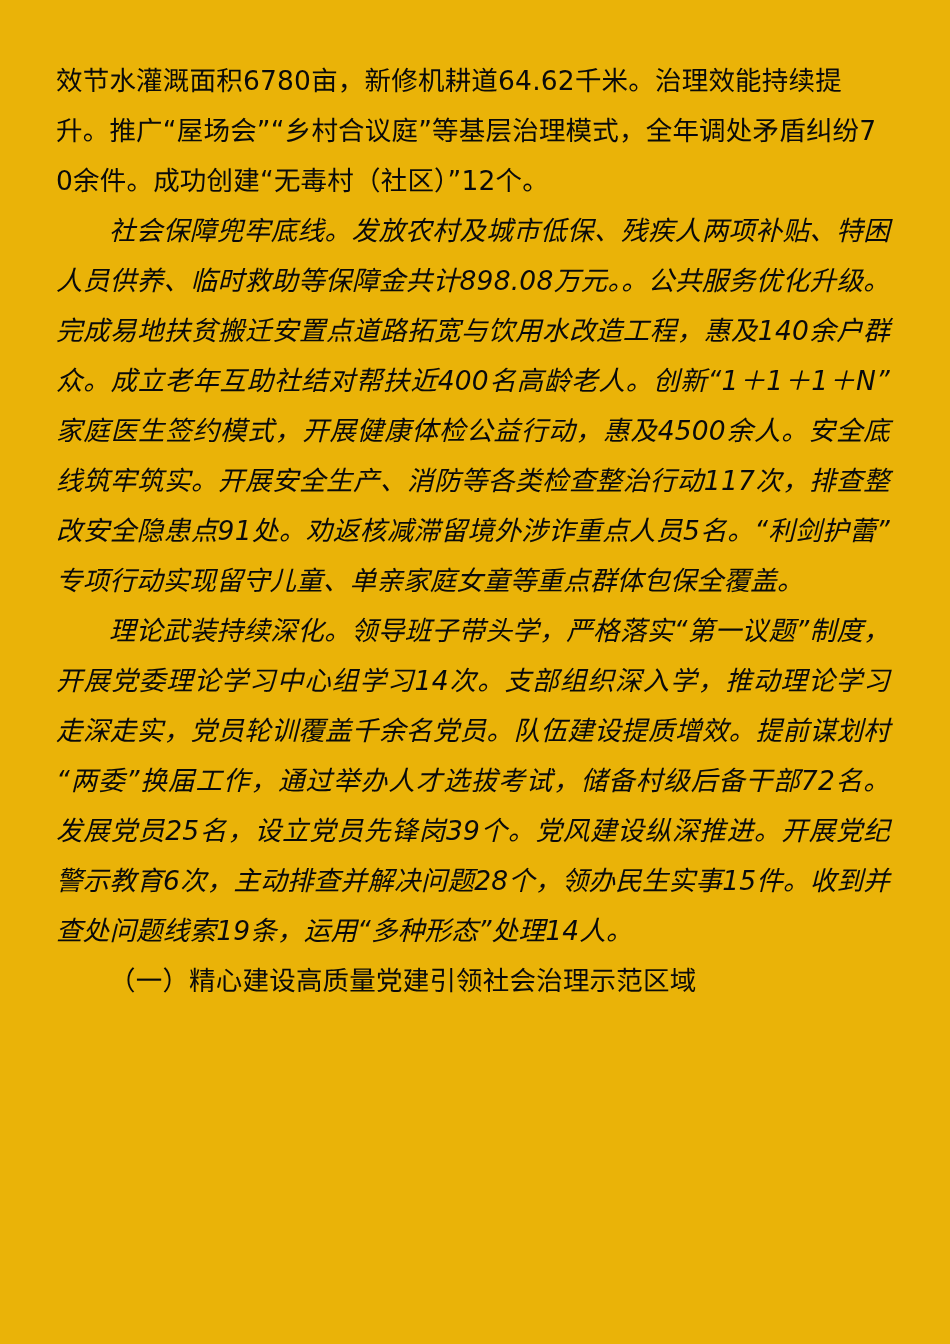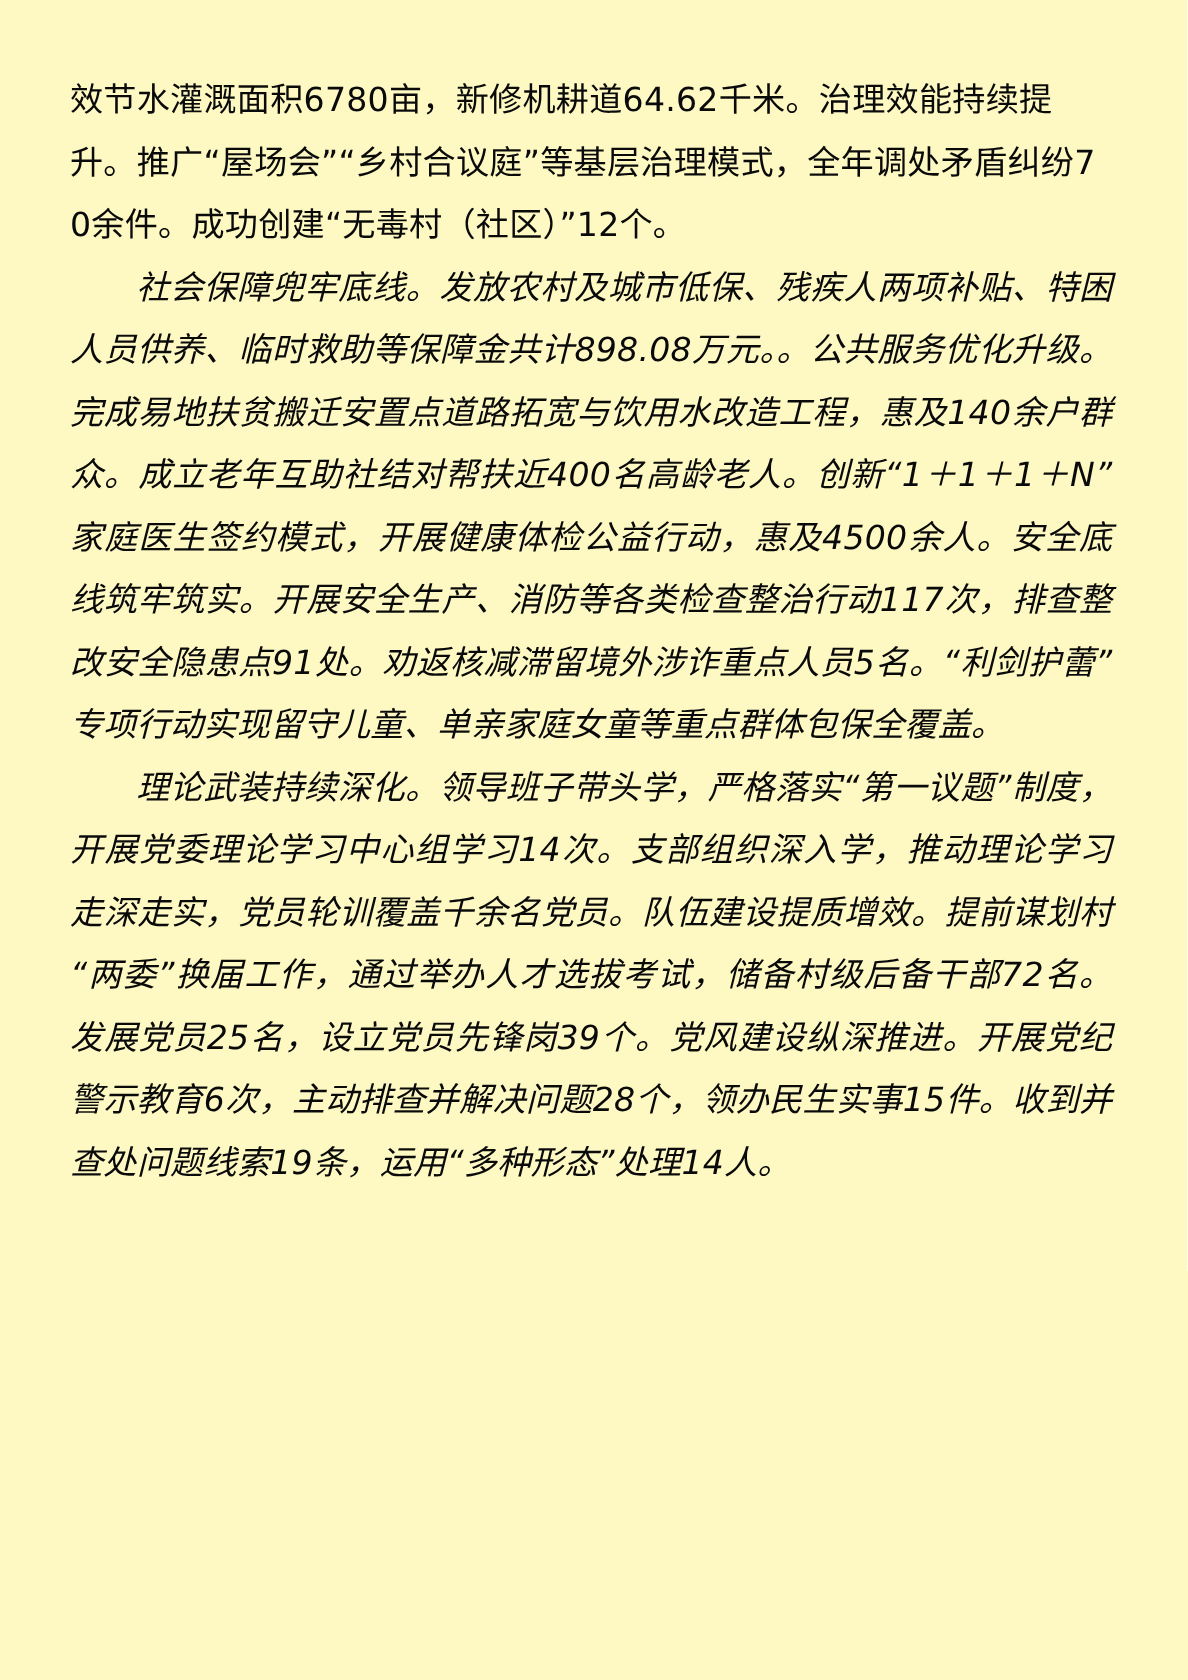--- a/index.html
+++ b/index.html
@@ -15,21 +15,21 @@
     font-family: "DejaVu Sans", "Liberation Sans", sans-serif;
     color: #000000;
     -webkit-font-smoothing: antialiased;
   }
 
   .page {
     position: relative;
     box-sizing: border-box;
     width: 950px;
     height: 1344px;
-    background: #fef9c3;
+    background: #eab308;
     padding: 56px 60px 0 56px;
   }
 
   .doc-body {
     width: 834px;
   }
 
   
   .para {
     margin: 0;
@@ -70,15 +70,16 @@
     <p class="para short">效节水灌溉面积6780亩，新修机耕道64.62千米。治理效能持续提升。推广“屋场会”“乡村合议庭”等基层治理模式，全年调处矛盾纠纷70余件。成功创建“无毒村（社区）”12个。</p>
 
 
     <p class="para indent">社会保障兜牢底线。发放农村及城市低保、残疾人两项补贴、特困人员供养、临时救助等保障金共计898.08万元。。公共服务优化升级。完成易地扶贫搬迁安置点道路拓宽与饮用水改造工程，惠及140余户群众。成立老年互助社结对帮扶近400名高龄老人。创新“1＋1＋1＋N”家庭医生签约模式，开展健康体检公益行动，惠及4500余人。安全底线筑牢筑实。开展安全生产、消防等各类检查整治行动117次，排查整改安全隐患点91处。劝返核减滞留境外涉诈重点人员5名。“利剑护蕾”专项行动实现留守儿童、单亲家庭女童等重点群体包保全覆盖。</p>
 
 
     <p class="para indent">理论武装持续深化。领导班子带头学，严格落实“第一议题”制度，开展党委理论学习中心组学习14次。支部组织深入学，推动理论学习走深走实，党员轮训覆盖千余名党员。队伍建设提质增效。提前谋划村“两委”换届工作，通过举办人才选拔考试，储备村级后备干部72名。发展党员25名，设立党员先锋岗39个。党风建设纵深推进。开展党纪警示教育6次，主动排查并解决问题28个，领办民生实事15件。收到并查处问题线索19条，运用“多种形态”处理14人。</p>
 
 
 
+    <p class="para heading">（一）精心建设高质量党建引领社会治理示范区域</p>
 
   </div>
 </div>
 
 </body></html>

